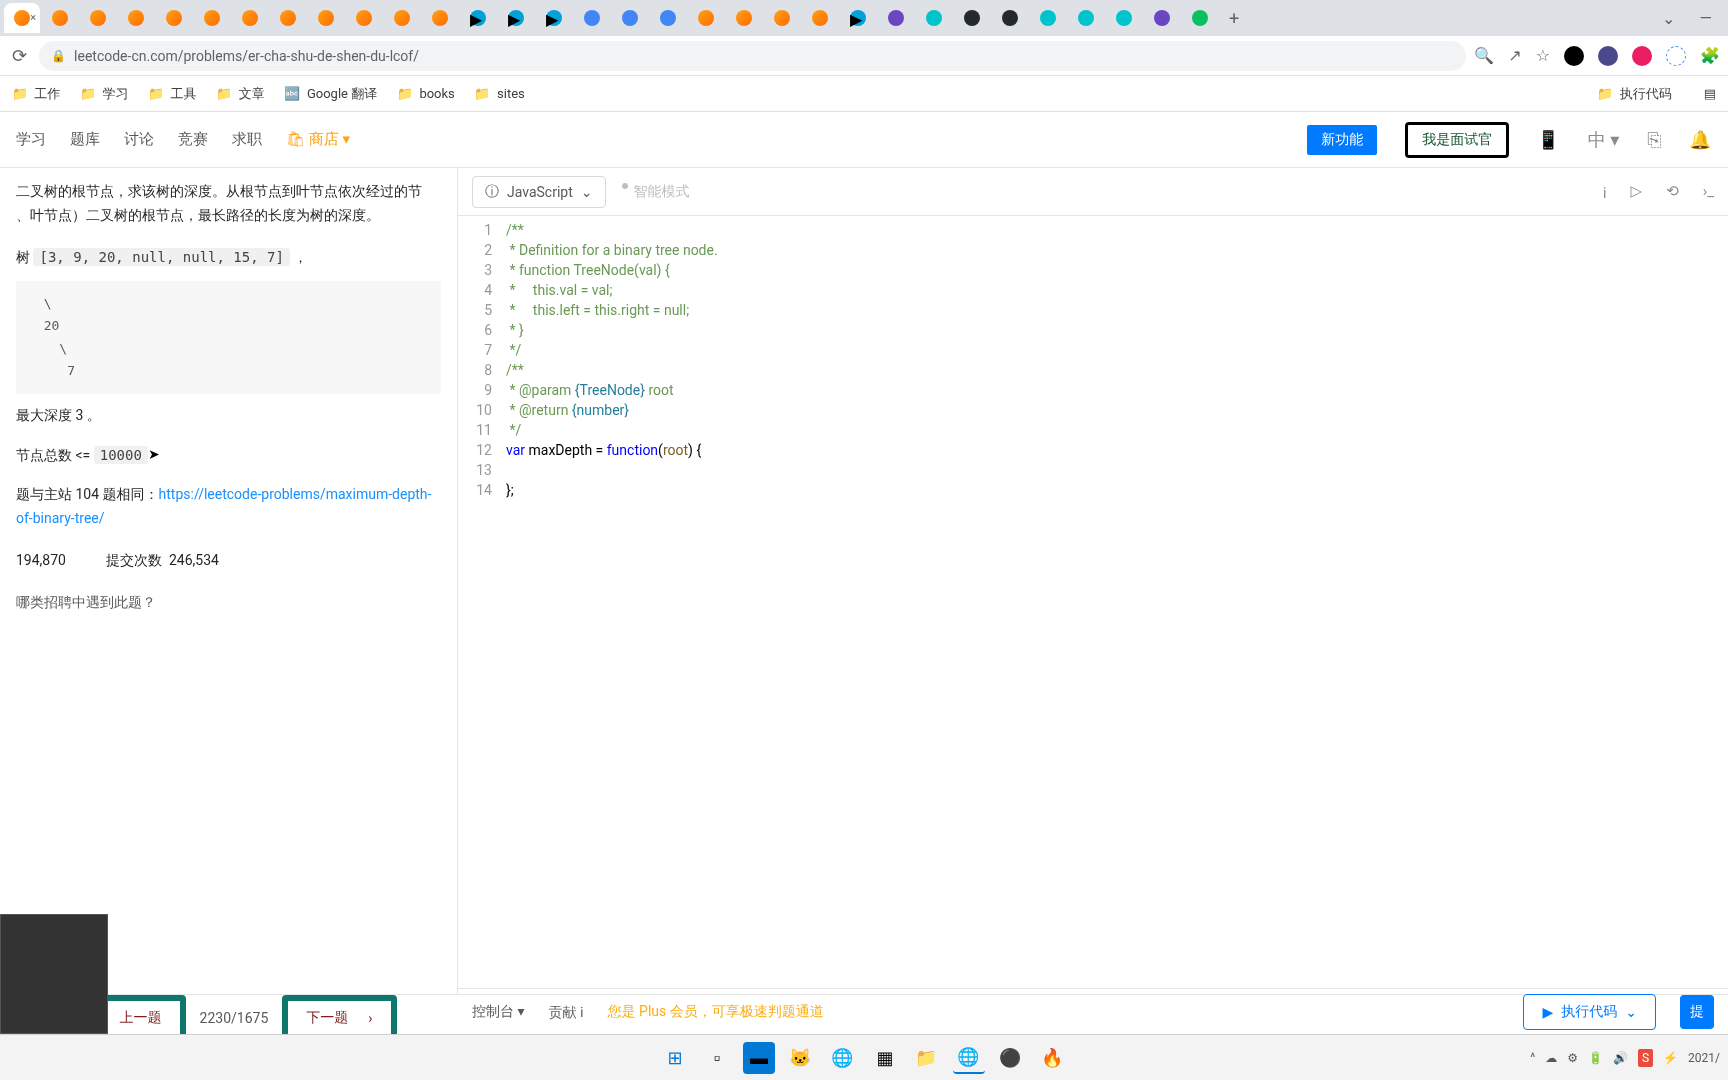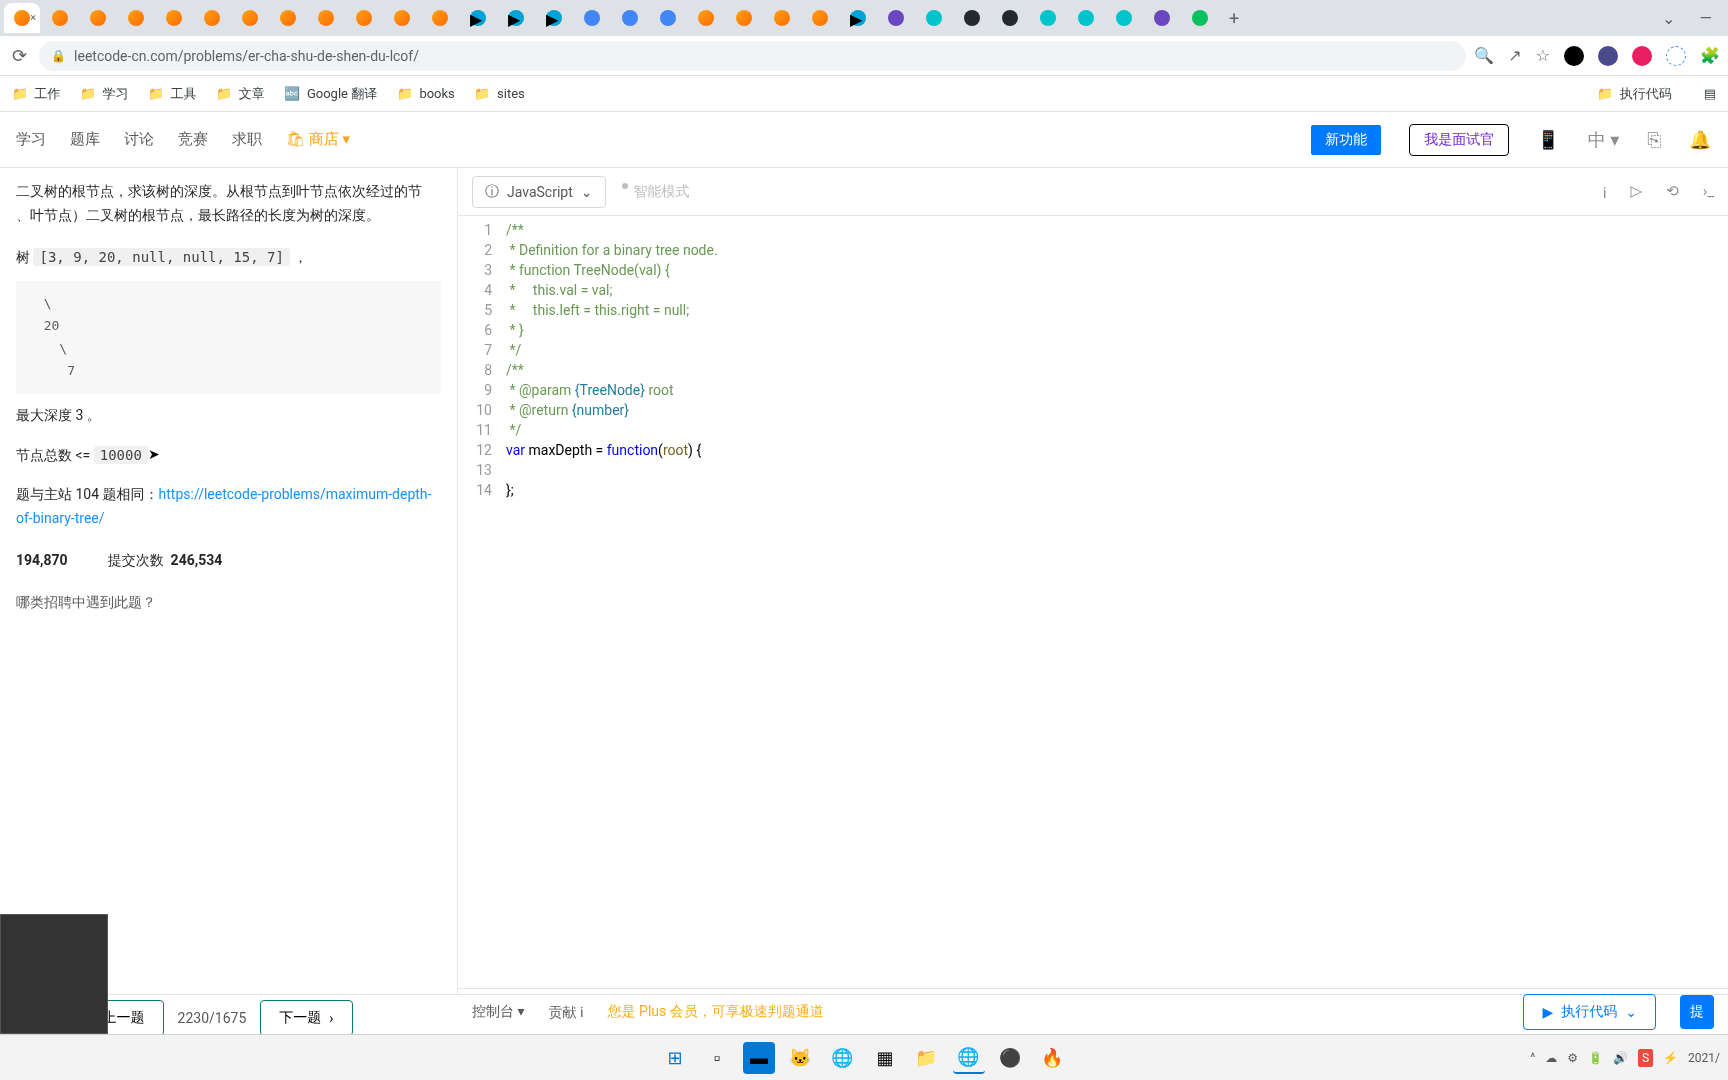--- a/index.html
+++ b/index.html
@@ -25,51 +25,51 @@
 .addr-icons{display:flex;gap:14px;align-items:center;color:#5f6368;font-size:16px}
 .bookmarks{height:36px;display:flex;align-items:center;padding:0 12px;gap:20px;border-bottom:1px solid #e0e0e0;font-size:13px;color:#3c4043}
 .bm-item{display:flex;align-items:center;gap:6px}
 .folder-icon{color:#ffa000}
 .other-bm{margin-left:auto}
 .nav-bar{height:56px;display:flex;align-items:center;padding:0 16px;gap:24px;border-bottom:1px solid #e5e5e5;font-size:15px;color:#595959}
 .nav-item{cursor:pointer}
 .shop{color:#ffa116}
 .nav-right{margin-left:auto;display:flex;align-items:center;gap:28px}
 .new-feat{background:#007aff;color:#fff;padding:6px 14px;font-size:14px;border-radius:2px}
-.interviewer{border:1px solid #000000;color:#6d28d9;padding:6px 14px;border-radius:4px;font-size:14px}
+.interviewer{border:3px solid #000000;color:#14532d;padding:6px 14px;border-radius:4px;font-size:14px}
 .nav-ico{color:#8c8c8c;font-size:18px}
 .main-content{display:flex;height:calc(100% - 168px - 40px - 46px)}
 .left-panel{width:458px;border-right:1px solid #e5e5e5;display:flex;flex-direction:column;position:relative}
 .tabs{height:48px;display:flex;align-items:center;border-bottom:1px solid #e5e5e5;font-size:14px;color:#595959}
 .tab-btn{padding:0 20px;display:flex;align-items:center;gap:6px;height:100%}
 .tab-btn.active{color:#262626}
 .desc-content{flex:1;padding:12px 16px;overflow:auto;font-size:14px;color:#262626;line-height:1.7}
 .desc-text{margin-bottom:18px}
 .tree-arr{margin:12px 0}
 .code-inline{background:#f0f0f0;padding:1px 6px;border-radius:3px;font-family:Consolas,monospace;color:#434343}
 .tree-diagram{background:#f7f7f7;padding:12px;font-family:Consolas,monospace;white-space:pre;font-size:13px;color:#595959;margin:10px 0}
 .constraint{margin:16px 0}
 .same-link{color:#1890ff}
 .stats{display:flex;gap:40px;margin:18px 0;font-size:14px}
-.stats .num{font-weight:700}
+.stats .num{font-weight:400}
 .question{color:#595959;margin-top:8px}
 .right-panel{flex:1;display:flex;flex-direction:column}
 .editor-toolbar{height:48px;display:flex;align-items:center;padding:0 14px;gap:16px;border-bottom:1px solid #e5e5e5}
 .lang-sel{border:1px solid #d9d9d9;border-radius:4px;padding:6px 12px;display:flex;align-items:center;gap:8px;font-size:14px;color:#595959}
 .smart-mode{color:#bfbfbf;display:flex;gap:6px;font-size:14px}
 .editor-icons{margin-left:auto;display:flex;gap:24px;color:#8c8c8c;font-size:15px}
 .code-editor{flex:1;display:flex;font-family:Consolas,Monaco,monospace;font-size:14px;line-height:20px}
 .gutter{width:48px;text-align:right;padding:4px 14px 4px 4px;color:#999;user-select:none}
 .code-lines{flex:1;padding:4px 0;white-space:pre}
 .comment{color:#6a9955}
 .keyword{color:#0000ff}
 .type{color:#267f99}
 .param{color:#795e26}
 .bottom-nav{height:46px;display:flex;align-items:center;padding:0 14px;gap:14px;border-top:1px solid #e5e5e5;font-size:14px}
-.nav-btn{border:1px solid #0f766e;border-radius:4px;padding:8px 18px;display:flex;align-items:center;gap:8px;color:#000000}
+.nav-btn{border:6px solid #0f766e;border-radius:4px;padding:8px 18px;display:flex;align-items:center;gap:20px;color:#7f1d1d}
 .rand{border:1px solid #d9d9d9;border-radius:4px;padding:8px 10px}
 .progress{color:#595959}
 .console-bar{height:46px;display:flex;align-items:center;padding:0 14px;gap:24px;border-top:1px solid #e5e5e5;font-size:14px;color:#595959}
 .plus-msg{color:#faad14}
 .run-btn{border:1px solid #007aff;color:#007aff;padding:8px 18px;border-radius:4px;display:flex;align-items:center;gap:8px;margin-left:auto}
 .submit-btn{background:#007aff;color:#fff;padding:8px 10px;border-radius:4px}
 .taskbar{position:absolute;bottom:0;left:0;right:0;height:46px;background:#f3f3f3;border-top:1px solid #d0d0d0;display:flex;align-items:center;justify-content:center;gap:10px}
 .tb-icon{width:32px;height:32px;border-radius:4px;display:flex;align-items:center;justify-content:center;font-size:18px}
 .tb-right{position:absolute;right:8px;display:flex;align-items:center;gap:10px;font-size:12px;color:#595959}
 .webcam{position:absolute;bottom:46px;left:0;width:108px;height:120px;background:#333;border:1px solid #555}

